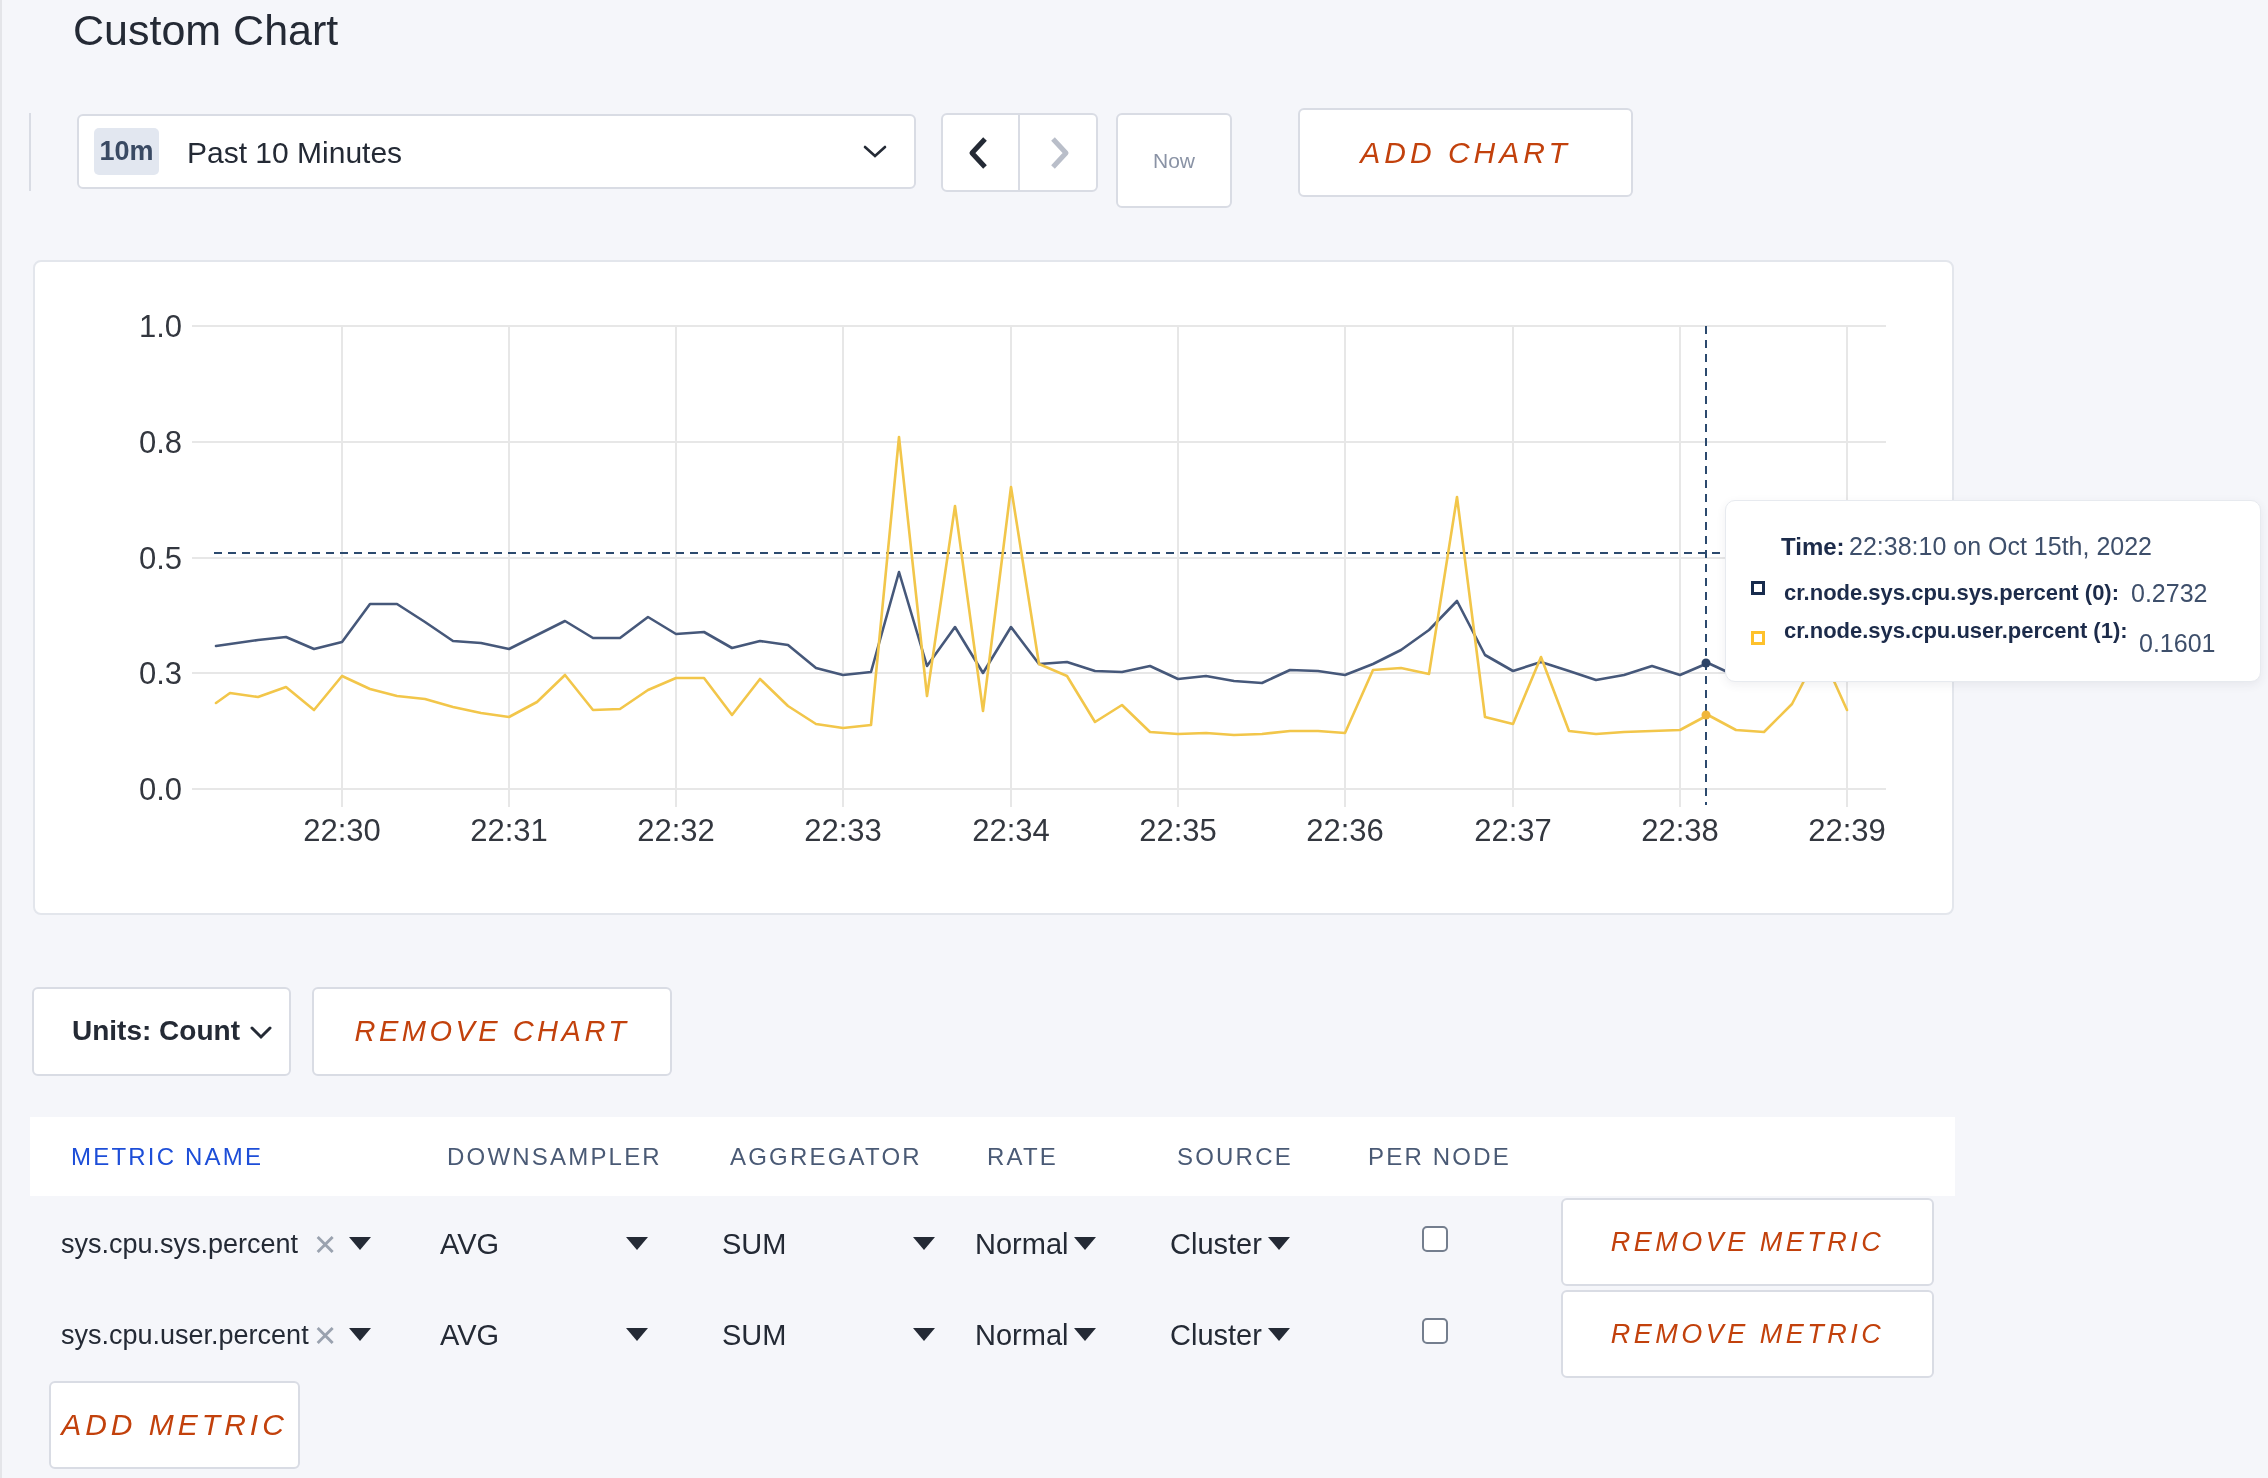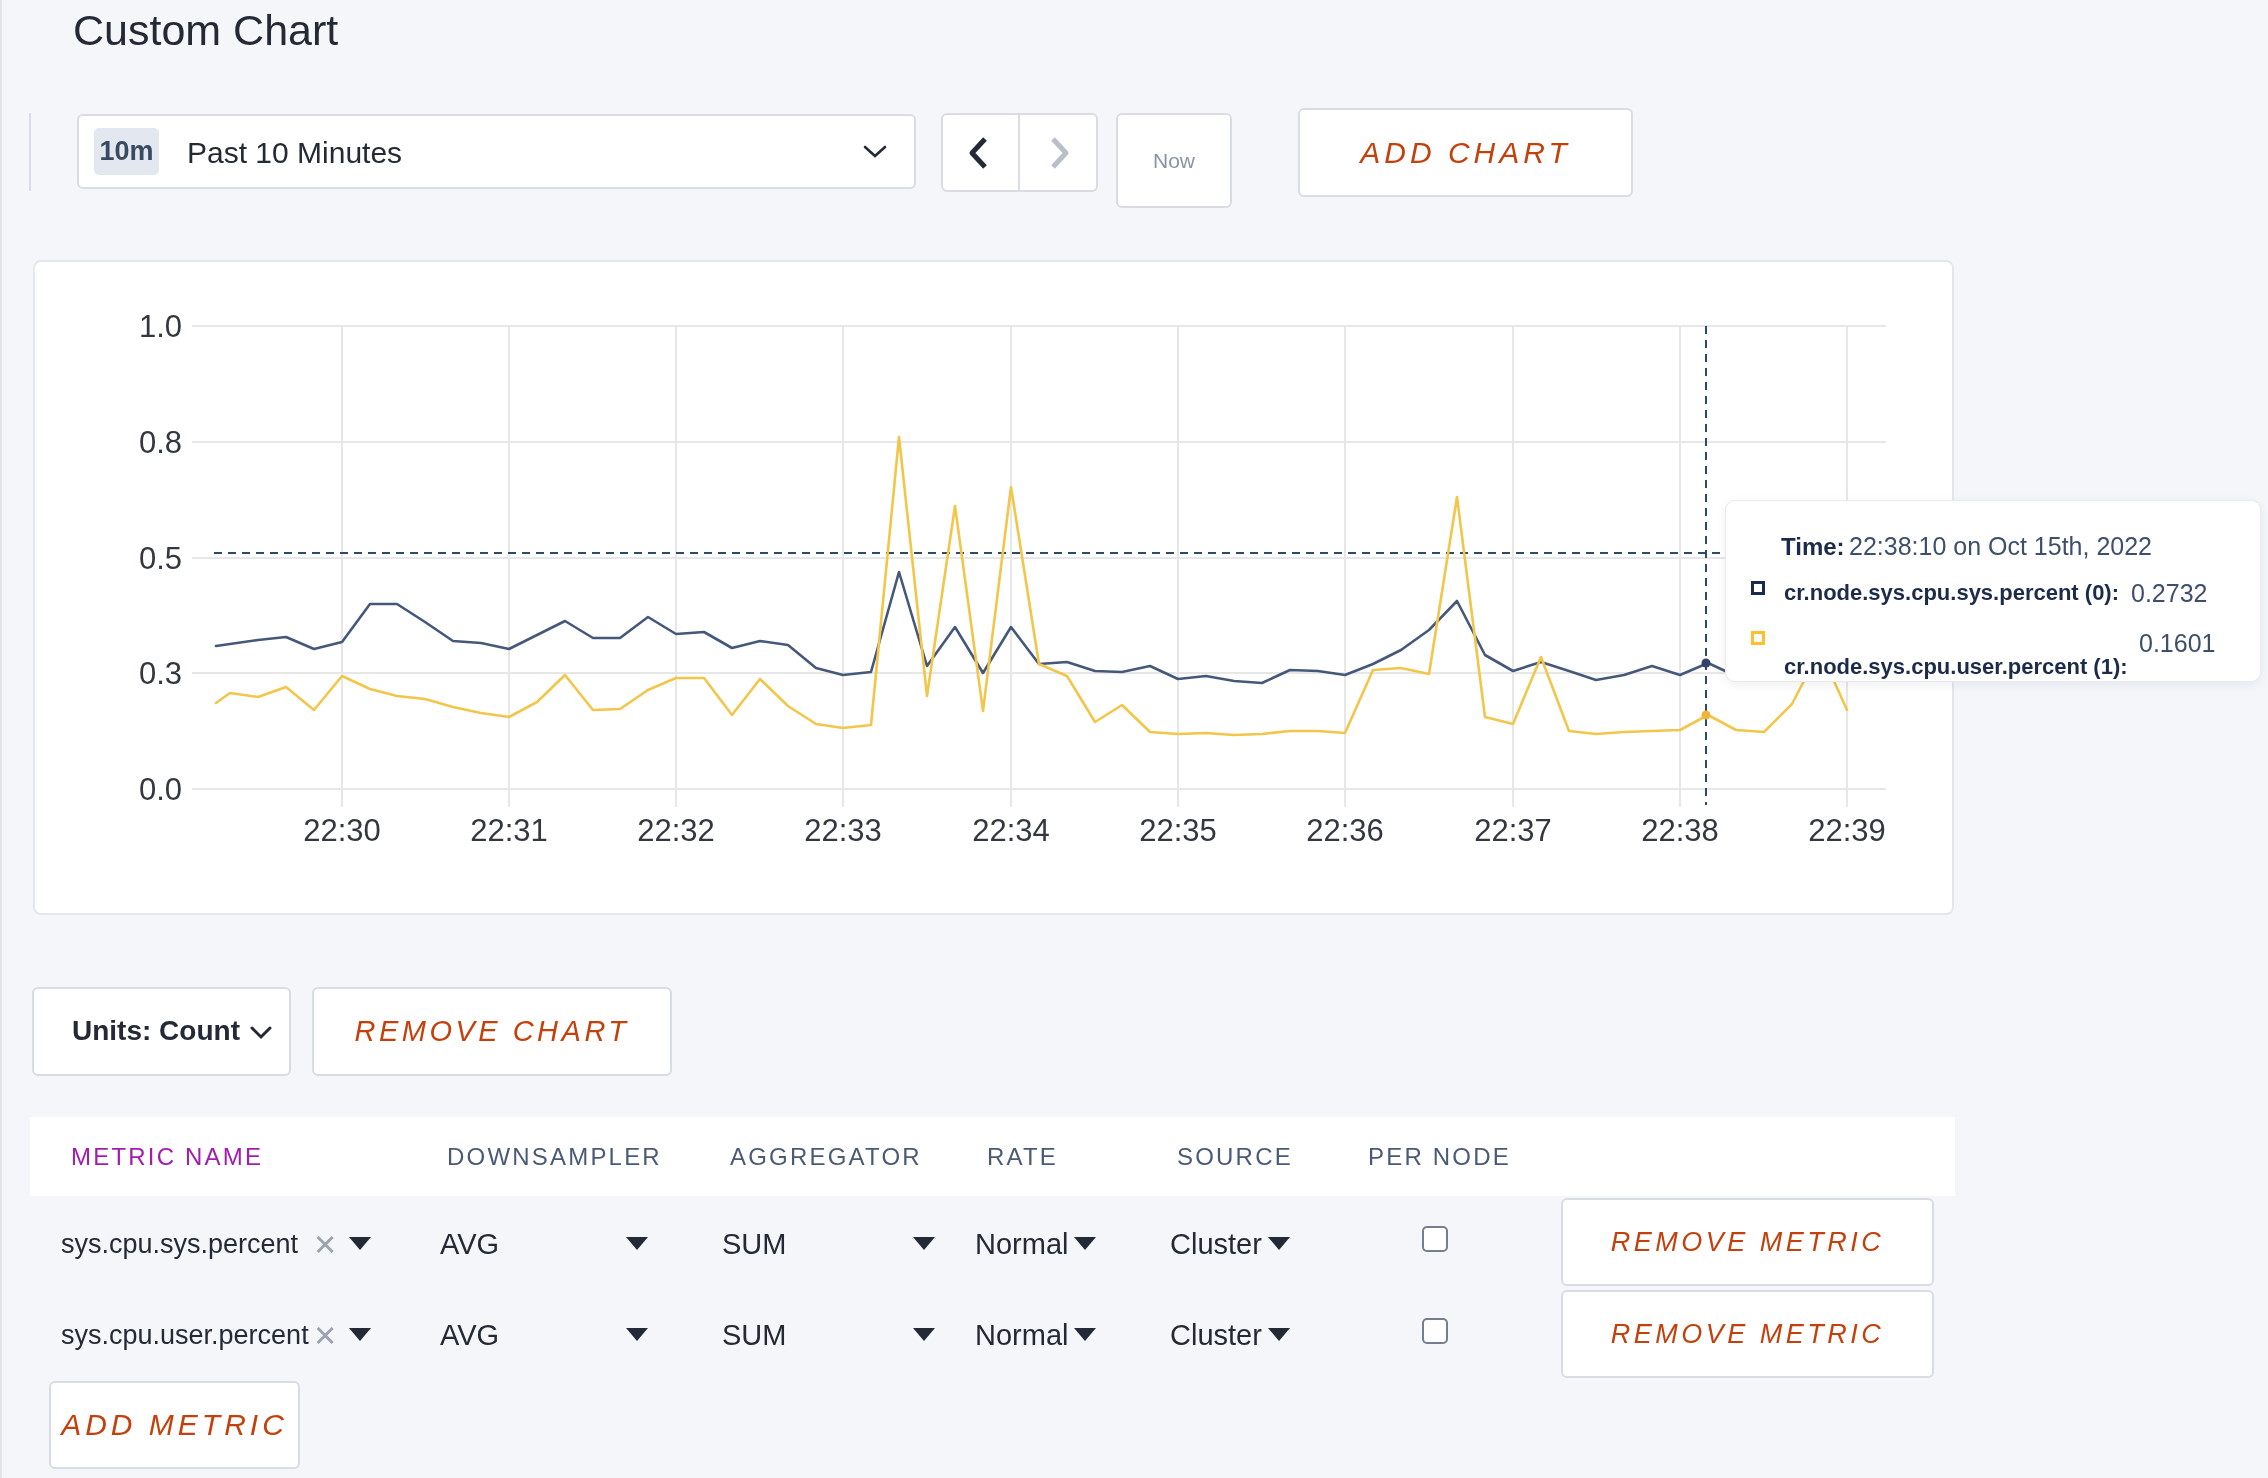--- a/index.html
+++ b/index.html
@@ -76,32 +76,32 @@
 </svg>
 </div>
 
 <div class="abs" style="left:1725px;top:500px;width:536px;height:182px;background:#fff;border:1px solid #e7eaef;border-radius:10px;box-shadow:0 3px 10px rgba(60,70,90,.08);z-index:5;"></div>
 <div class="abs tt" style="left:1781px;top:533px;font-weight:bold;font-size:24px;">Time:</div>
 <div class="abs tt" style="left:1849px;top:532px;color:#3e4f6b;font-size:25px;">22:38:10 on Oct 15th, 2022</div>
 <div class="abs" style="left:1751px;top:581px;width:14px;height:14px;border:3px solid #172b4d;z-index:6;"></div>
 <div class="abs tt" style="left:1784px;top:580px;font-weight:bold;font-size:22px;">cr.node.sys.cpu.sys.percent (0):</div>
 <div class="abs tt" style="left:2131px;top:579px;color:#3e4f6b;font-size:25px;">0.2732</div>
 <div class="abs" style="left:1751px;top:631px;width:14px;height:14px;border:3px solid #fec12b;z-index:6;"></div>
-<div class="abs tt" style="left:1784px;top:654px;font-weight:bold;font-size:22px;">cr.node.sys.cpu.user.percent (1):</div>
+<div class="abs tt" style="left:1784px;top:618px;font-weight:bold;font-size:22px;">cr.node.sys.cpu.user.percent (1):</div>
 <div class="abs tt" style="left:2139px;top:629px;color:#3e4f6b;font-size:25px;">0.1601</div>
 
 <div class="btn" style="left:32px;top:987px;width:259px;height:89px;"></div>
 <div class="abs" style="left:72px;top:1015px;font-size:28px;color:#242a35;font-weight:bold;">Units: Count</div>
 <svg class="abs" style="left:250px;top:1026px" width="22" height="14" viewBox="0 0 22 14">
     <path d="M2 2 L11 11 L20 2" fill="none" stroke="#242a35" stroke-width="3" stroke-linecap="round"></path>
   </svg>
 <div class="btn center blue" style="left:312px;top:987px;width:360px;height:89px;font-size:29px;letter-spacing:3.5px;">REMOVE CHART</div>
 
 <div class="abs" style="left:30px;top:1117px;width:1925px;height:79px;background:#fff;"></div>
-<div class="abs hdr" style="left:71px;top:1143px;font-size:24px;letter-spacing:2.2px;color:#a21caf;">METRIC NAME</div>
+<div class="abs hdr" style="left:71px;top:1143px;font-size:24px;letter-spacing:2.2px;color:#1d4ed8;">METRIC NAME</div>
 <div class="abs hdr" style="left:447px;top:1143px;font-size:24px;letter-spacing:2.2px;color:#4a5a75;">DOWNSAMPLER</div>
 <div class="abs hdr" style="left:730px;top:1143px;font-size:24px;letter-spacing:2.2px;color:#4a5a75;">AGGREGATOR</div>
 <div class="abs hdr" style="left:987px;top:1143px;font-size:24px;letter-spacing:2.2px;color:#4a5a75;">RATE</div>
 <div class="abs hdr" style="left:1177px;top:1143px;font-size:24px;letter-spacing:2.2px;color:#4a5a75;">SOURCE</div>
 <div class="abs hdr" style="left:1368px;top:1143px;font-size:24px;letter-spacing:2.2px;color:#4a5a75;">PER NODE</div>
 
 <div class="abs" style="left:61px;top:1229px;font-size:27px;color:#242a35;">sys.cpu.sys.percent</div>
 <div class="abs" style="left:313px;top:1228px;font-size:29px;color:#9aa2af;">✕</div>
 <div class="abs tri" style="left:349px;top:1237px;"></div>
 <div class="abs" style="left:440px;top:1228px;font-size:29px;color:#242a35;">AVG</div>

